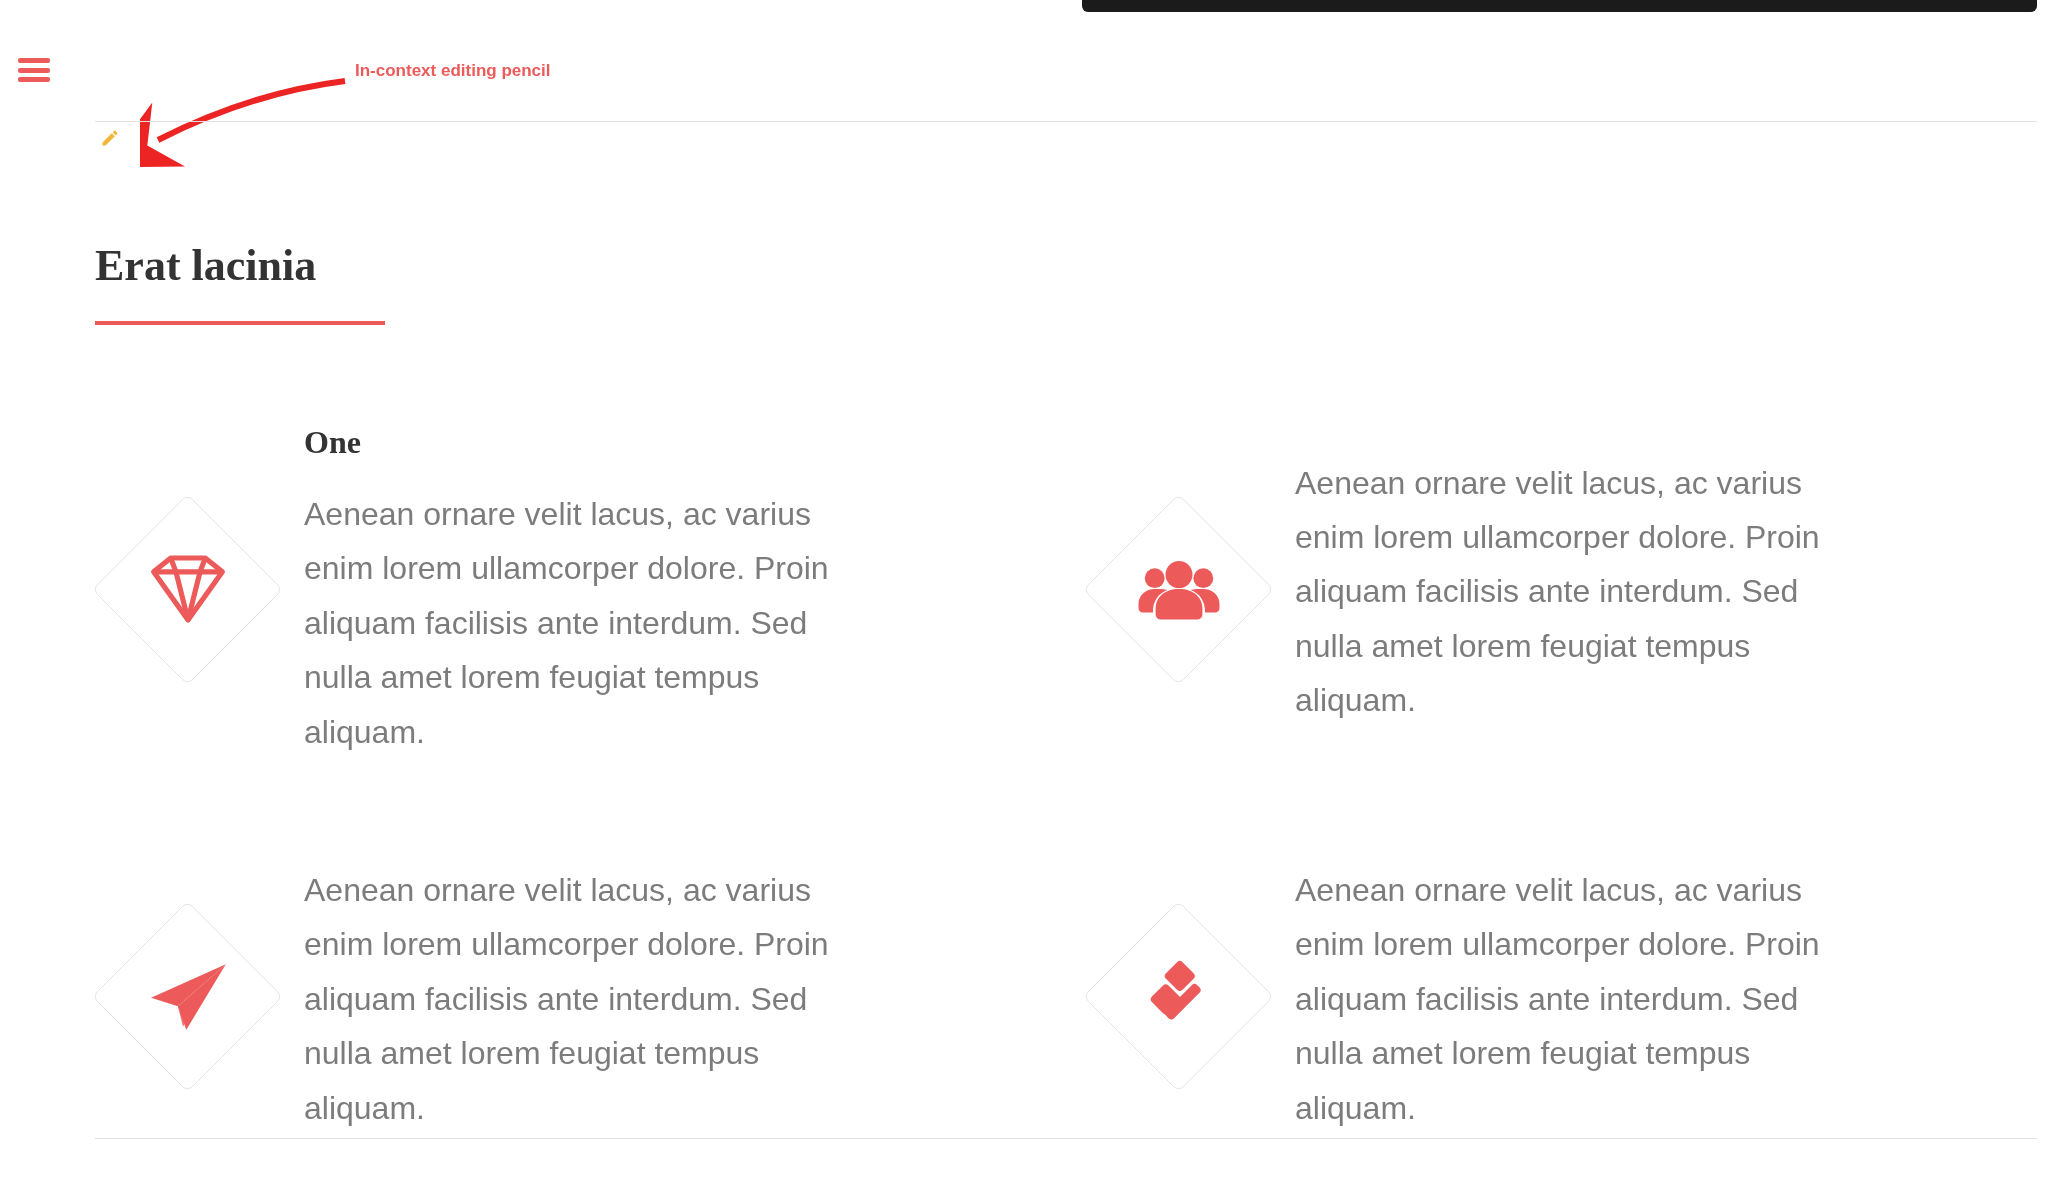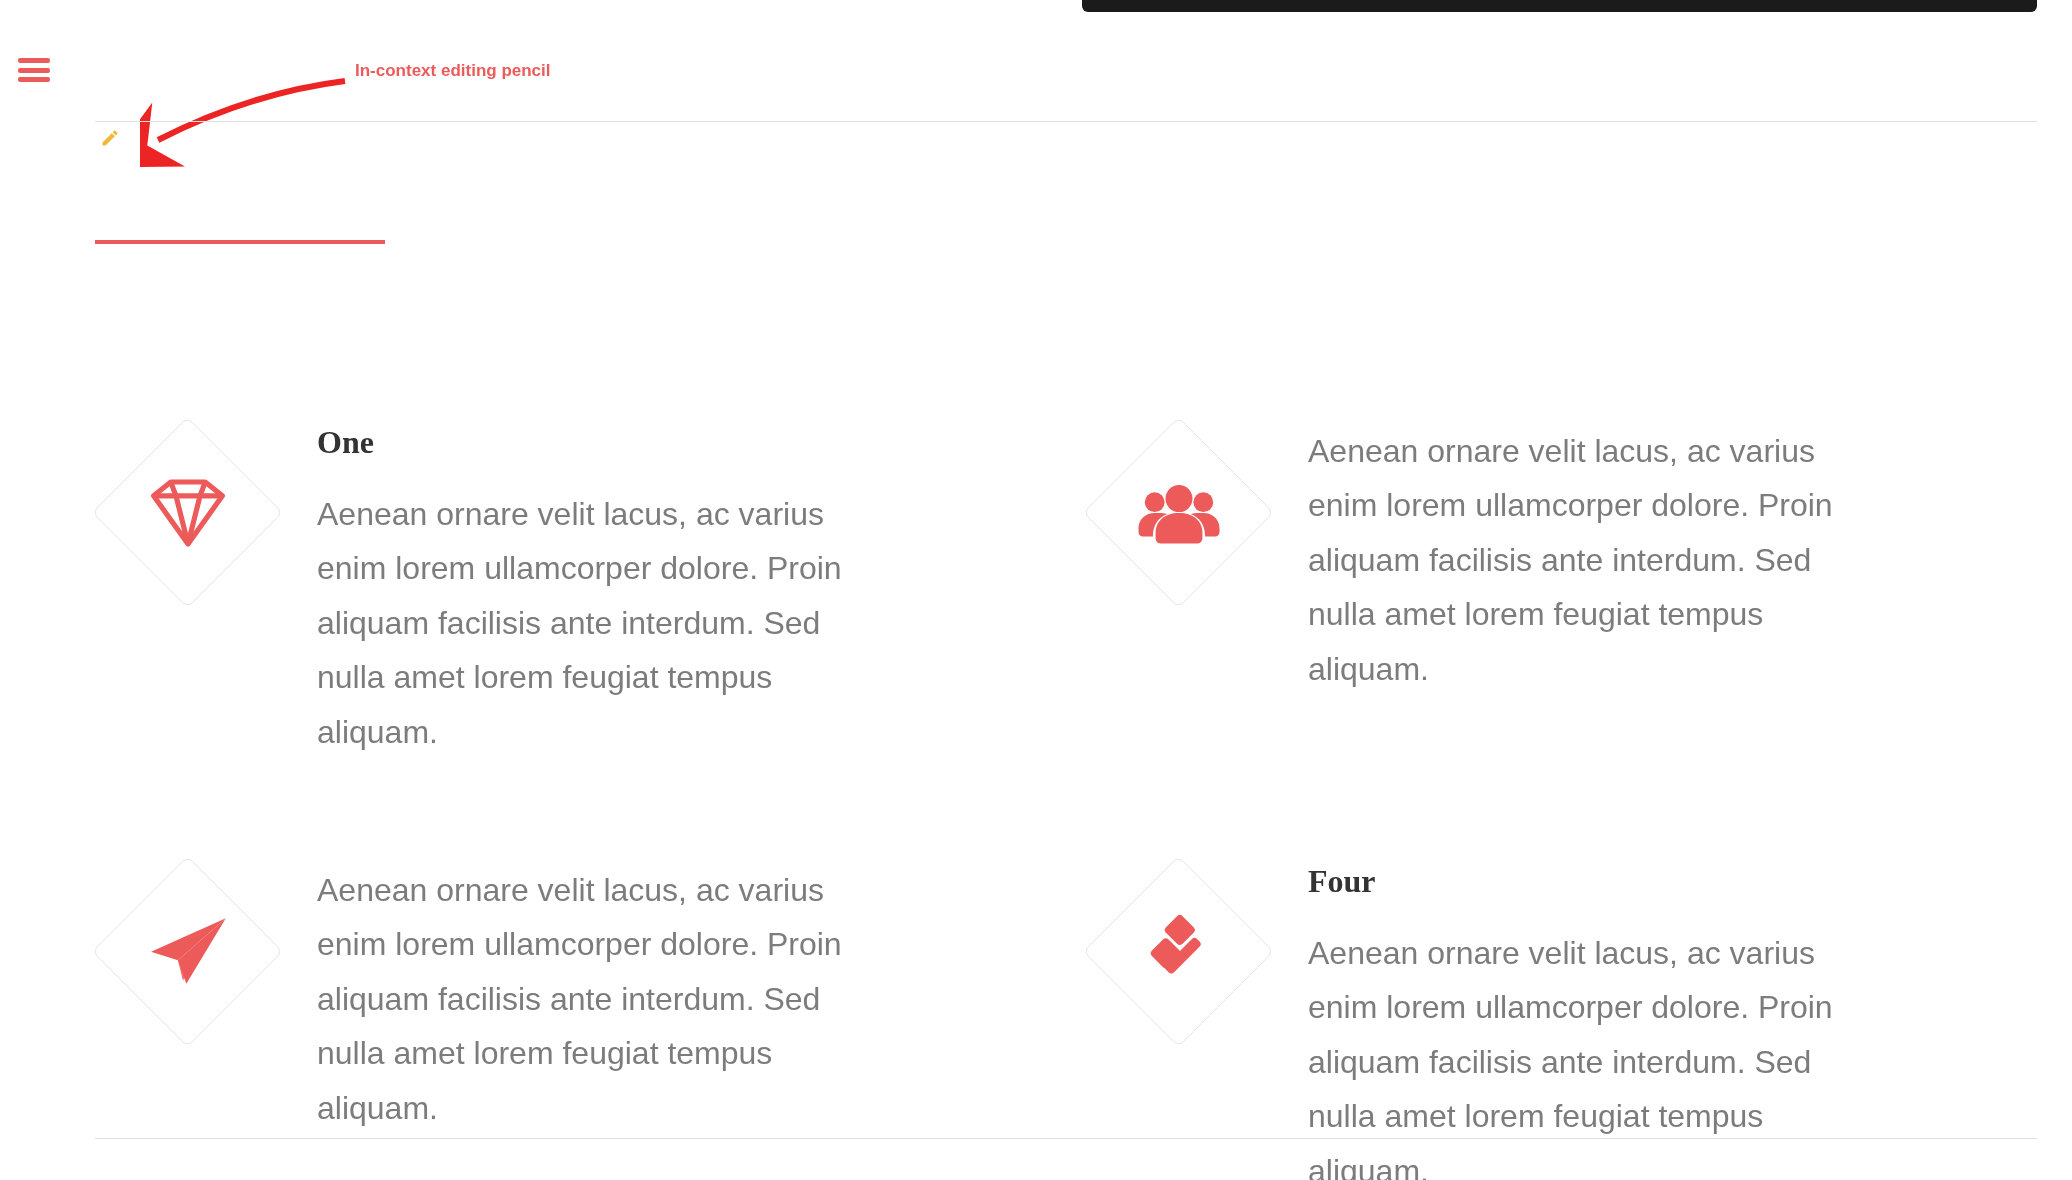--- a/index.html
+++ b/index.html
@@ -115,22 +115,22 @@
     top:420px;
     left:95px;
     right:35px;
     display:grid;
     grid-template-columns:1fr 1fr;
     column-gap:40px;
     row-gap:100px;
   }
   .feature{
     display:flex;
-    align-items:flex-start;
-    gap:37px;
+    align-items:center;
+    gap:24px;
   }
   .diamond-wrap{
     flex:0 0 auto;
     width:185px;
     height:185px;
     position:relative;
   }
   .diamond{
     position:absolute;
     inset:0;
@@ -188,20 +188,21 @@
 
 <div class="hr-line"></div>
 
 <div class="edit-pencil">
   <svg viewBox="0 0 24 24" width="20" height="20">
     <path d="M3 17.25V21h3.75L17.81 9.94l-3.75-3.75L3 17.25zM20.71 7.04a1 1 0 0 0 0-1.41l-2.34-2.34a1 1 0 0 0-1.41 0l-1.83 1.83 3.75 3.75 1.83-1.83z" fill="#f0b83a"></path>
   </svg>
 </div>
 
 <div class="section">
+  <h2 class="section-title">Erat lacinia</h2>
   <div class="title-underline"></div>
 </div>
 
 <div class="features">
 
   <div class="feature">
     <div class="diamond-wrap">
       <div class="diamond"></div>
       <div class="diamond-icon">
         <svg width="86" height="70" viewBox="0 0 100 80">
@@ -266,20 +267,19 @@
         <svg width="78" height="78" viewBox="0 0 100 100">
           <g fill="#ed5a5a">
             <rect x="36" y="8" width="30" height="30" rx="5" transform="rotate(45 51 23)"></rect>
             <rect x="48" y="28" width="14" height="56" rx="5" transform="rotate(45 55 56)"></rect>
             <rect x="18" y="38" width="30" height="30" rx="5" transform="rotate(45 33 53)"></rect>
           </g>
         </svg>
       </div>
     </div>
     <div class="feature-text">
-      <h3 class="feature-title">Four</h3>
       <p class="feature-desc">Aenean ornare velit lacus, ac varius enim lorem ullamcorper dolore. Proin aliquam facilisis ante interdum. Sed nulla amet lorem feugiat tempus aliquam.</p>
     </div>
   </div>
 
 </div>
 
 <div class="hr-bottom"></div>
 
 </body></html>

